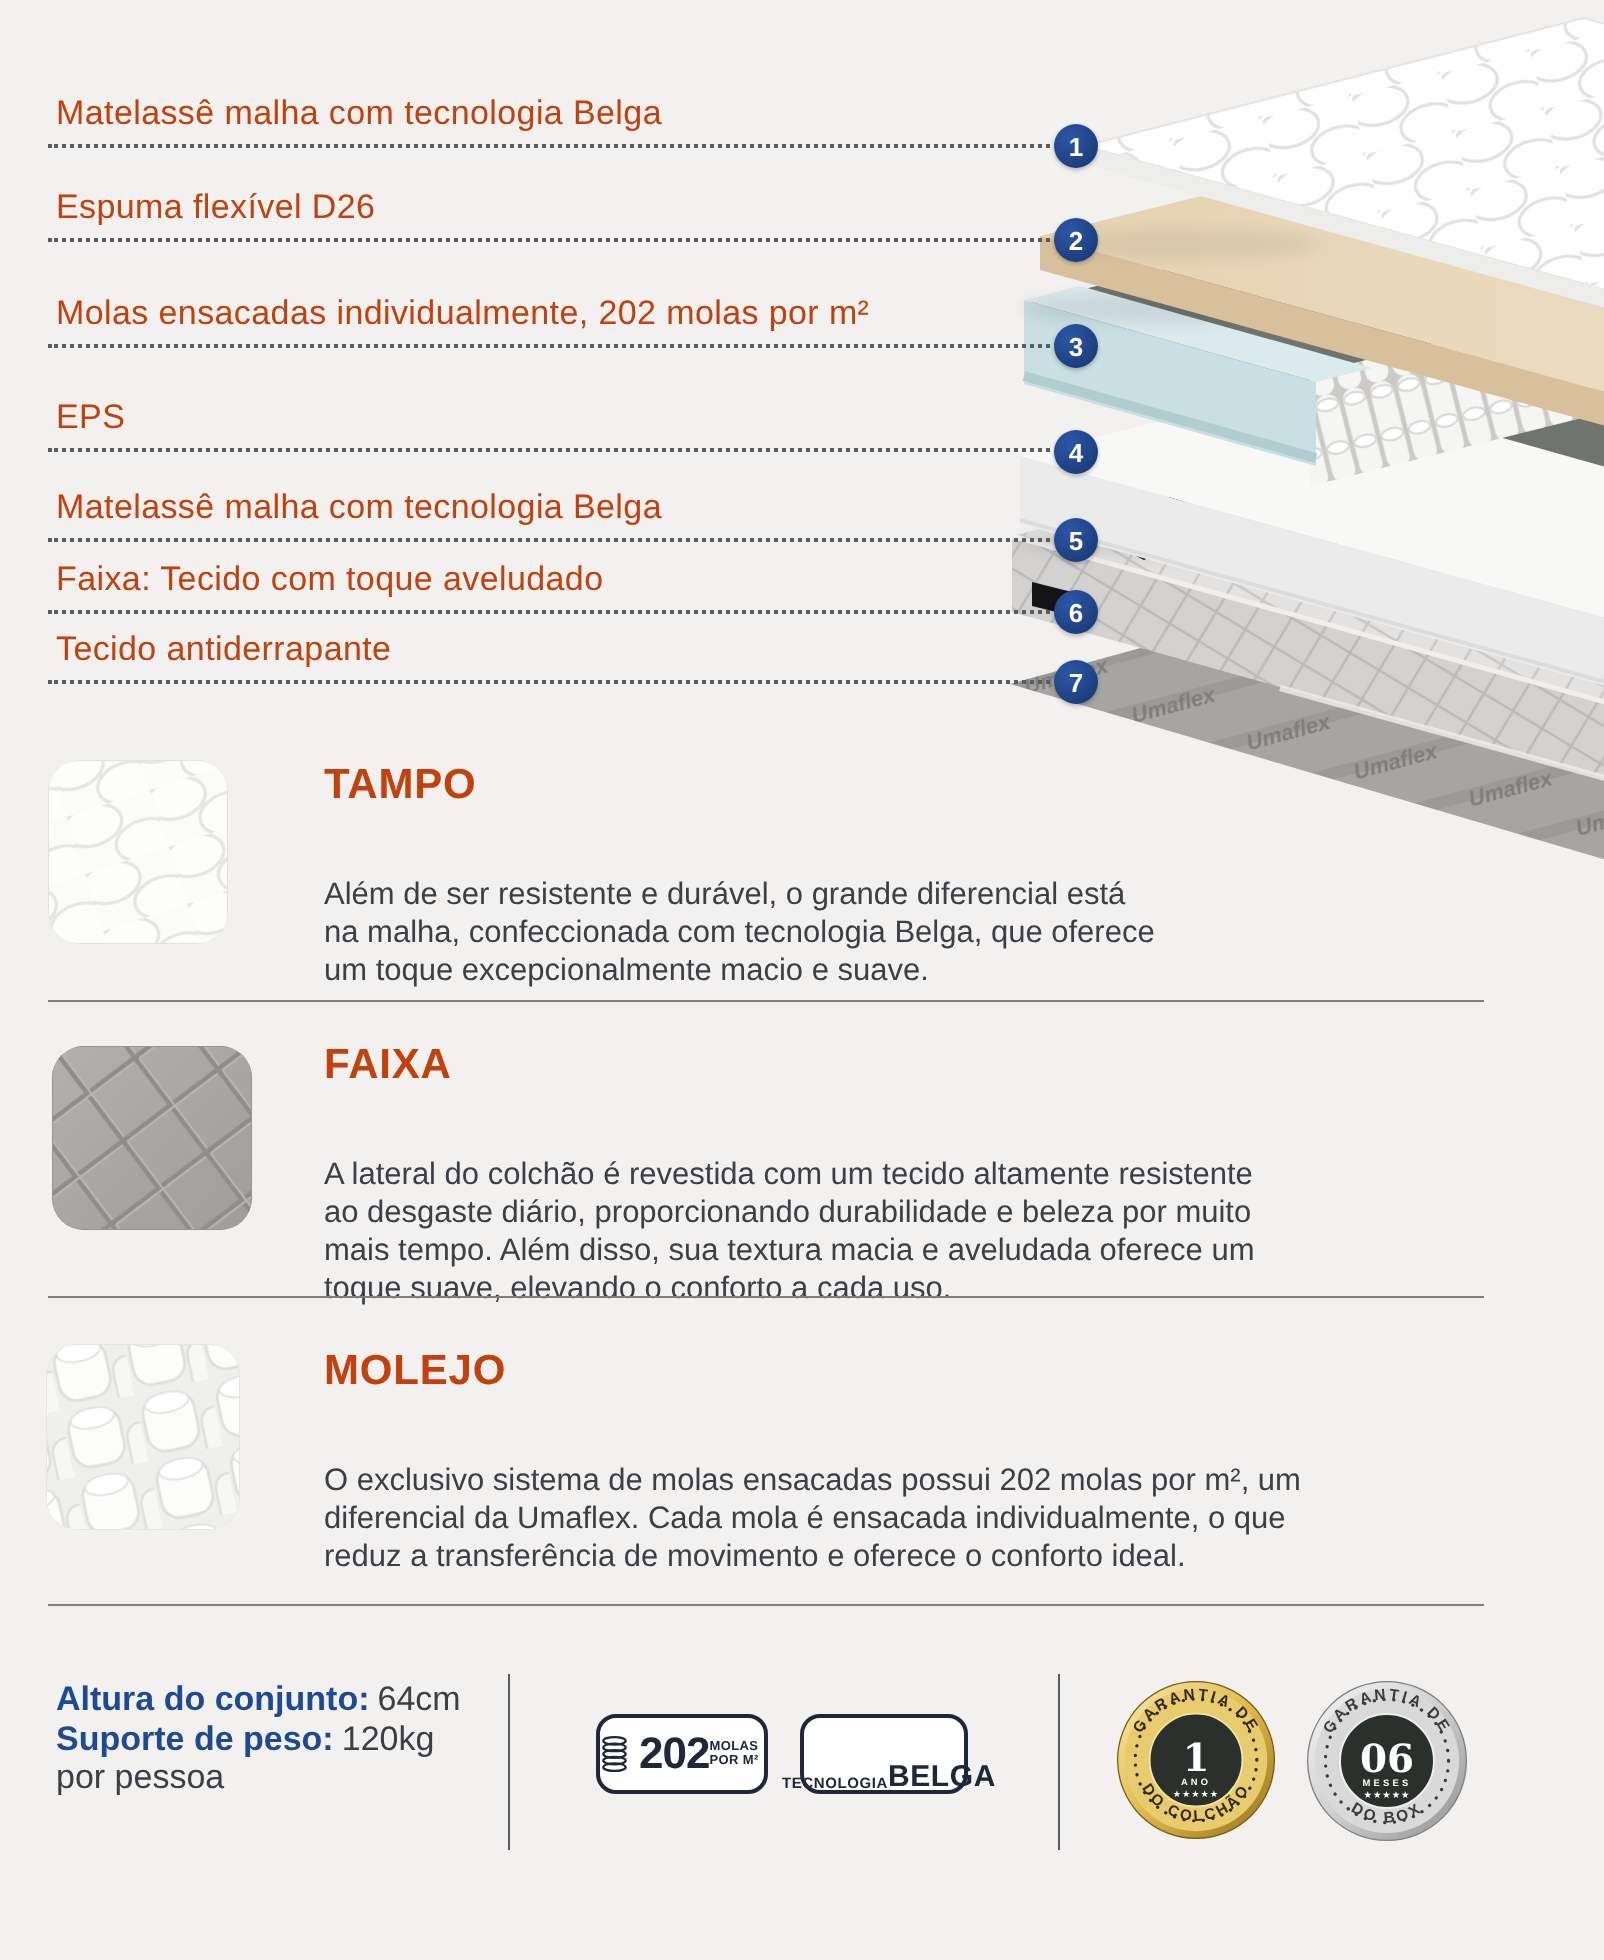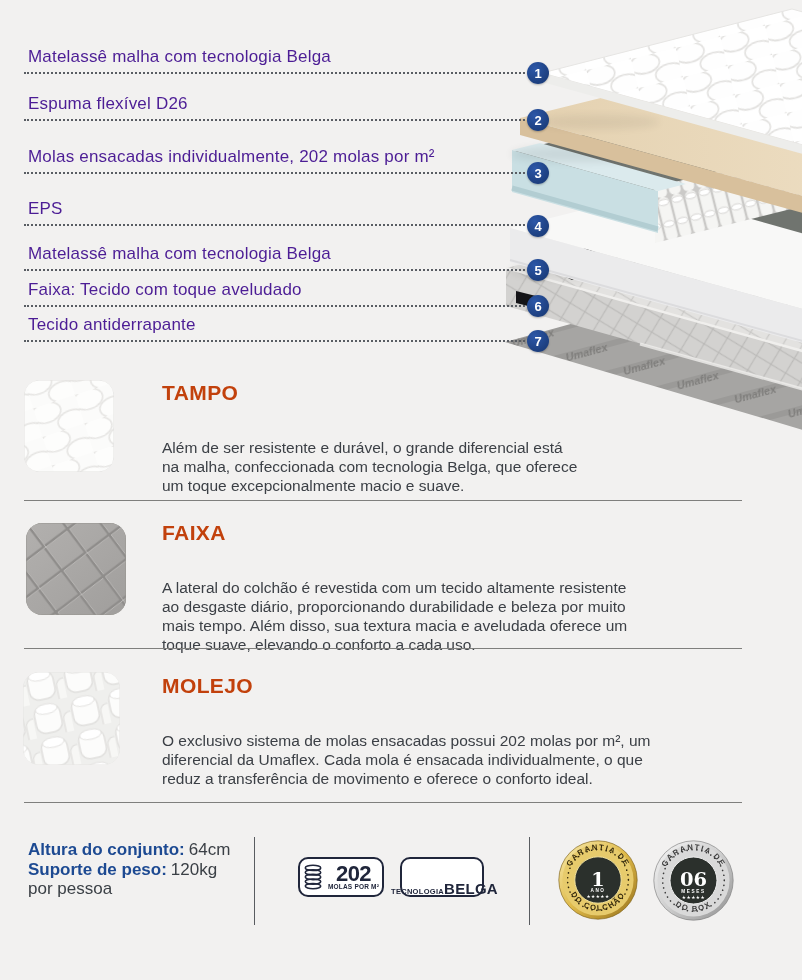--- a/index.html
+++ b/index.html
@@ -4,21 +4,21 @@
 <style>
   html,body{margin:0;padding:0;background:#e8e7e5;}
   .page{position:relative;width:802px;height:980px;overflow:hidden;background:#f2f1f0;
         font-family:"Liberation Sans",sans-serif;color:#3c4046;}
   .page *{box-sizing:border-box;}
 
   
   .lrow{position:absolute;left:24px;width:501px;height:26px;
         border-bottom:2px dotted #595d63;z-index:2;}
   .ltext{position:absolute;left:4px;bottom:5px;font-size:17px;letter-spacing:.2px;
-         color:#4c1d95;white-space:nowrap;}
+         color:#c2410c;white-space:nowrap;}
   .marker{position:absolute;left:527px;width:22px;height:22px;border-radius:50%;
           background:radial-gradient(circle at 35% 30%,#2c57a8,#16356e);
           color:#fff;font-size:13px;font-weight:bold;display:flex;align-items:center;
           justify-content:center;z-index:3;box-shadow:0 1px 2px rgba(0,0,0,.25);}
 
   .mattress{position:absolute;left:495px;top:0;z-index:1;}
 
   
   .thumb{position:absolute;border-radius:16px;overflow:hidden;z-index:2;}
   .sec-title{position:absolute;font-size:21px;font-weight:bold;color:#c2410c;
@@ -34,21 +34,21 @@
   .spec-value{color:#3b4046;margin-left:4px;white-space:pre-line;}
   .vdiv{position:absolute;top:837px;width:1px;height:88px;background:#595c60;z-index:2;}
 
   .badge{position:absolute;top:857px;height:40px;background:#fff;border:2.5px solid #20263b;
          border-radius:10px;display:flex;align-items:center;justify-content:center;
          gap:5px;z-index:2;}
   .b202-num{font-size:22px;font-weight:bold;color:#20263b;line-height:.9;letter-spacing:-.5px;}
   .b202-cap{font-size:6.5px;font-weight:bold;color:#20263b;letter-spacing:.2px;}
   .bbel-1{font-size:7.5px;font-weight:bold;color:#20263b;letter-spacing:.3px;}
   .bbel-2{font-size:15px;font-weight:bold;color:#20263b;letter-spacing:.3px;line-height:1;margin-top:22px;}
-  .bcol{display:flex;flex-direction:column;align-items:center;}
+  .bcol{display:flex;flex-direction:row;align-items:center;}
   .bcol-l{display:flex;align-items:flex-end;}
 
   .seal{position:absolute;top:840px;z-index:2;}
   .seal text{font-family:"Liberation Sans",sans-serif;}
   .seal .num{font-family:"DejaVu Serif",serif;}
 </style>
 </head>
 <body>
 
 <div class="page">

